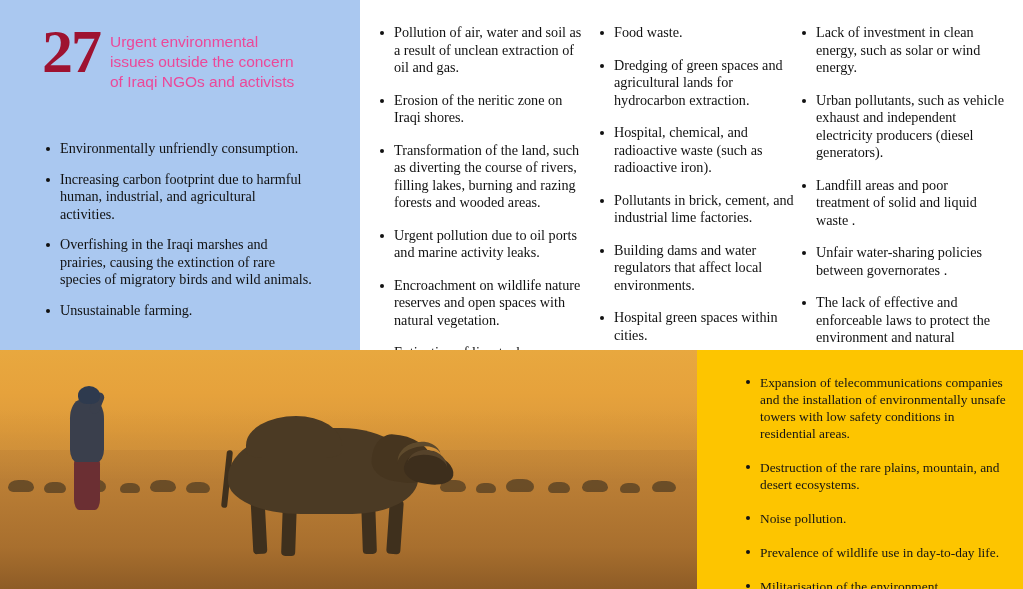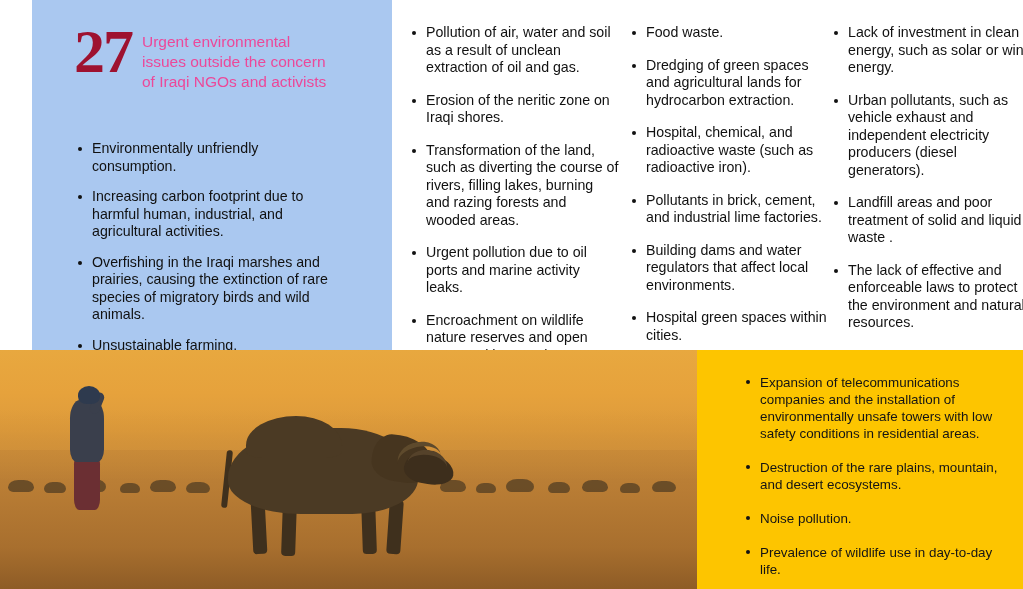--- a/index.html
+++ b/index.html
@@ -19,21 +19,20 @@
     height: 589px;
     background: #ffffff;
   }
 
   
   .top-area {
     position: absolute;
     left: 0; top: 0;
     width: 856px;
     height: 350px;
-    margin-left: 32px;
   }
   .blue-panel {
     position: absolute;
     left: 0; top: 0;
     width: 360px;
     height: 350px;
     background: #aac8f0;
   }
   .headline-row {
     position: absolute;
@@ -65,21 +64,21 @@
 
   ul.bullets {
     list-style: none;
     margin: 0;
     padding: 0;
   }
   ul.bullets li {
     position: relative;
     padding-left: 16px;
     margin-bottom: 13px;
-    font-family: Liberation Sans, sans-serif;
+    font-family: Liberation Serif, serif;
     font-size: 14.2px;
     line-height: 17.5px;
     color: #111111;
   }
   ul.bullets li:before {
     content: "";
     position: absolute;
     left: 2px;
     top: 7px;
     width: 4px;
@@ -329,20 +328,21 @@
         <li>Hospital green spaces within cities.</li>
         <li>Fish farms that drain freshwater.</li>
       </ul>
     </div>
 
     <div class="col col-4">
       <ul class="bullets">
         <li>Lack of investment in clean energy, such as solar or wind energy.</li>
         <li>Urban pollutants, such as vehicle exhaust and independent electricity producers (diesel generators).</li>
         <li>Landfill areas and poor treatment of solid and liquid waste .</li>
+        <li>Unfair water-sharing policies between governorates .</li>
         <li>The lack of effective and enforceable laws to protect the environment and natural resources.</li>
       </ul>
     </div>
 
   </div>
 
   <div class="bottom-area">
 
     <div class="photo">
       <div class="sky"></div>

